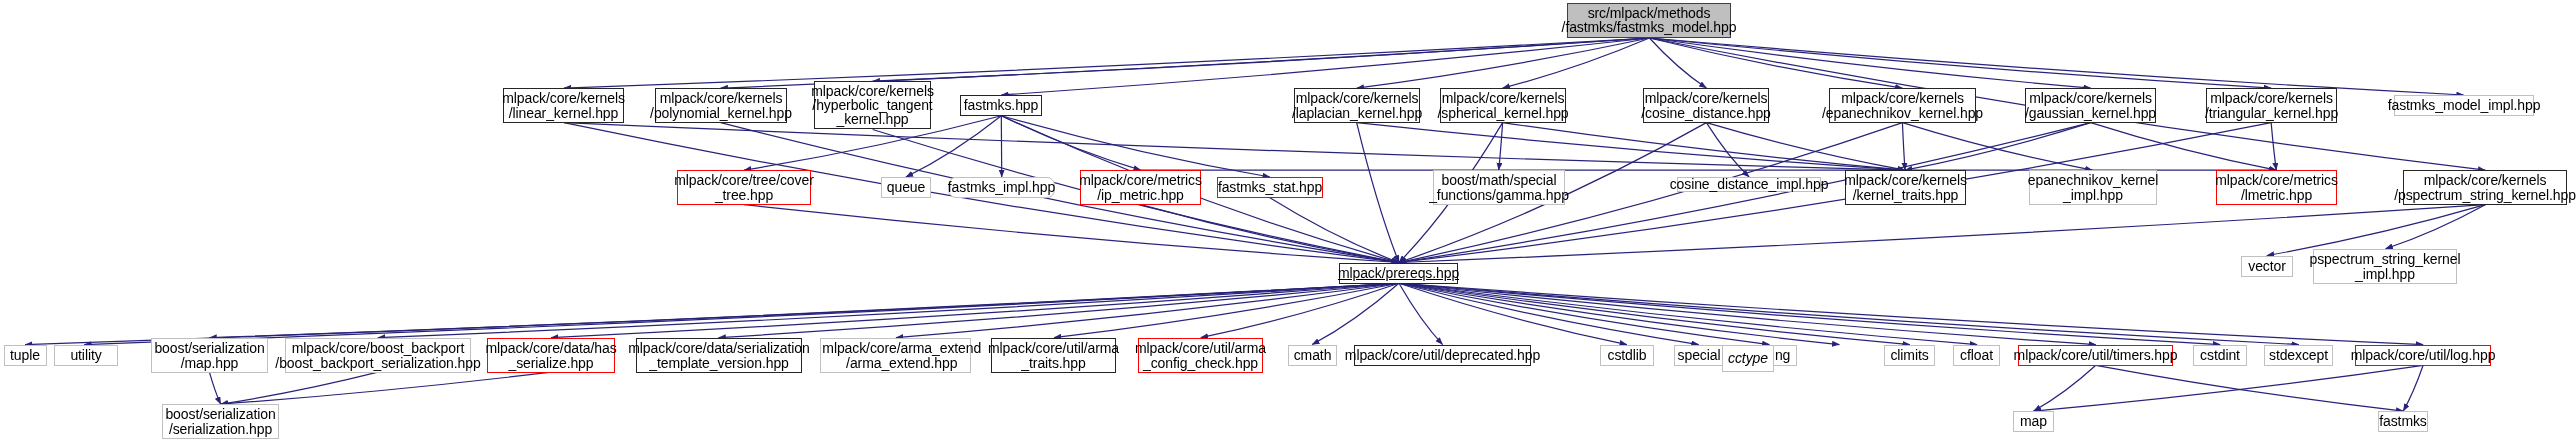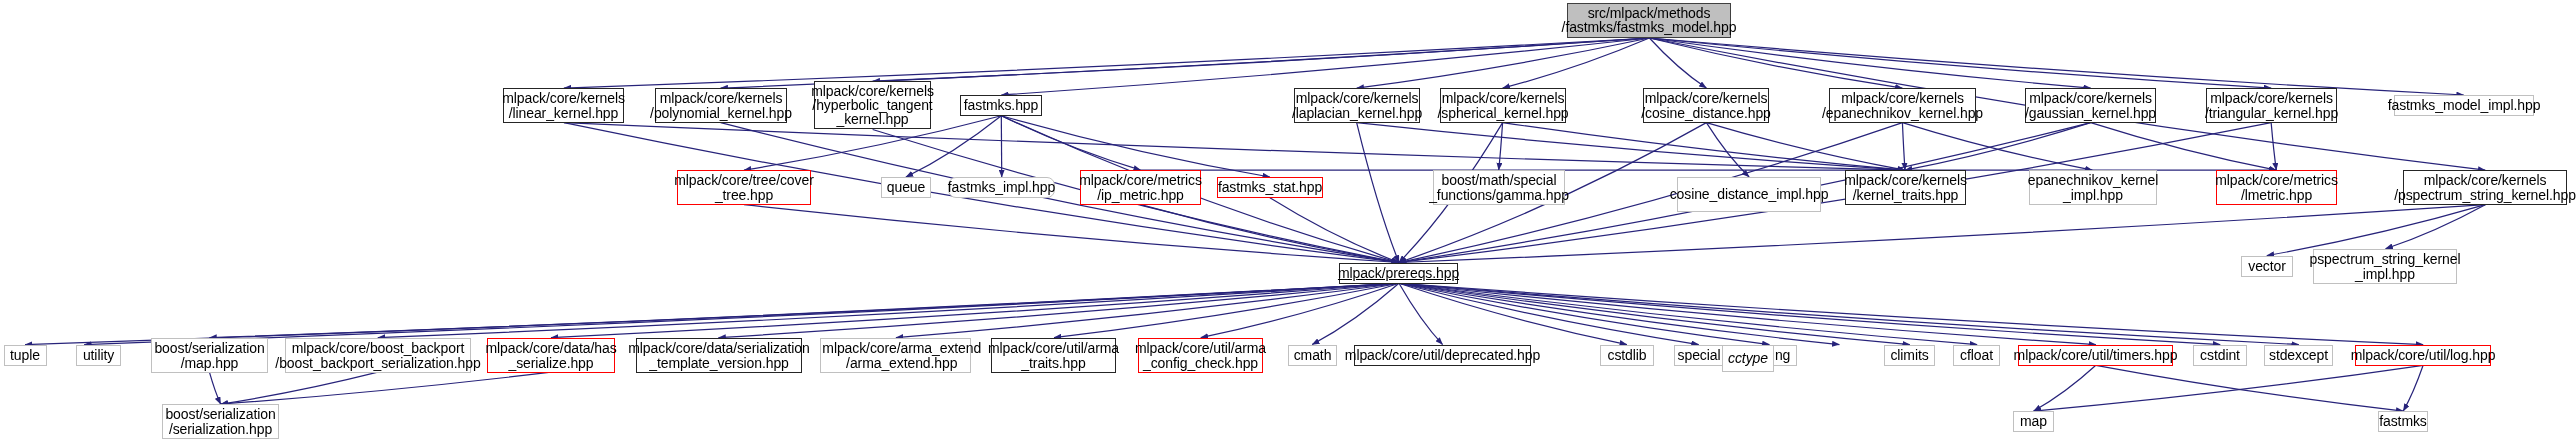--- a/index.html
+++ b/index.html
@@ -154,35 +154,35 @@
       <div class="node b-gray" style="left: 2394px; top: 95px; width: 140px; height: 21px;">fastmks_model_impl.hpp</div>
       <div class="node b-red" style="left: 677px; top: 170px; width: 134px; height: 35px;">mlpack/core/tree/cover
 _tree.hpp</div>
       <div class="node b-gray" style="left: 881px; top: 177px; width: 50px; height: 21px;">queue</div>
       <div class="node b-gray" style="left: 948px; top: 177px; width: 107px; height: 21px; border-radius: 8px;">fastmks_impl.hpp</div>
       <div class="node b-red" style="left: 1080px; top: 170px; width: 121px; height: 35px;">mlpack/core/metrics
 /ip_metric.hpp</div>
       <div class="node b-red" style="left: 1217px; top: 177px; width: 106px; height: 21px;">fastmks_stat.hpp</div>
       <div class="node b-gray" style="left: 1433px; top: 170px; width: 132px; height: 35px;">boost/math/special
 _functions/gamma.hpp</div>
-      <div class="node b-gray" style="left: 1677px; top: 177px; width: 144px; height: 35px;">cosine_distance_impl.hpp</div>
+      <div class="node b-gray" style="left: 1677px; top: 177px; width: 144px; height: 15px;">cosine_distance_impl.hpp</div>
       <div class="node b-black" style="left: 1845px; top: 170px; width: 121px; height: 35px;">mlpack/core/kernels
 /kernel_traits.hpp</div>
       <div class="node b-gray" style="left: 2029px; top: 170px; width: 128px; height: 35px;">epanechnikov_kernel
 _impl.hpp</div>
       <div class="node b-red" style="left: 2216px; top: 170px; width: 121px; height: 35px;">mlpack/core/metrics
 /lmetric.hpp</div>
       <div class="node b-black" style="left: 2403px; top: 170px; width: 164px; height: 35px;">mlpack/core/kernels
 /pspectrum_string_kernel.hpp</div>
       <div class="node b-black" style="left: 1339px; top: 263px; width: 119px; height: 21px; text-decoration: underline;">mlpack/prereqs.hpp</div>
       <div class="node b-gray" style="left: 2241px; top: 256px; width: 52px; height: 21px;">vector</div>
       <div class="node b-gray" style="left: 2313px; top: 249px; width: 144px; height: 35px;">pspectrum_string_kernel
 _impl.hpp</div>
       <div class="node b-gray" style="left: 3.5px; top: 345px; width: 43px; height: 21px;">tuple</div>
-      <div class="node b-gray" style="left: 76px; top: 345px; width: 45px; height: 21px;">utility</div>
+      <div class="node b-gray" style="left: 54px; top: 345px; width: 64px; height: 21px;">utility</div>
       <div class="node b-gray" style="left: 151px; top: 338px; width: 117px; height: 35px;">boost/serialization
 /map.hpp</div>
       <div class="node b-gray" style="left: 285px; top: 338px; width: 186px; height: 35px;">mlpack/core/boost_backport
 /boost_backport_serialization.hpp</div>
       <div class="node b-red" style="left: 487px; top: 338px; width: 128px; height: 35px;">mlpack/core/data/has
 _serialize.hpp</div>
       <div class="node b-black" style="left: 636px; top: 338px; width: 166px; height: 35px;">mlpack/core/data/serialization
 _template_version.hpp</div>
       <div class="node b-gray" style="left: 820px; top: 338px; width: 151px; height: 35px; padding-left: 16px;">mlpack/core/arma_extend
 /arma_extend.hpp</div>

